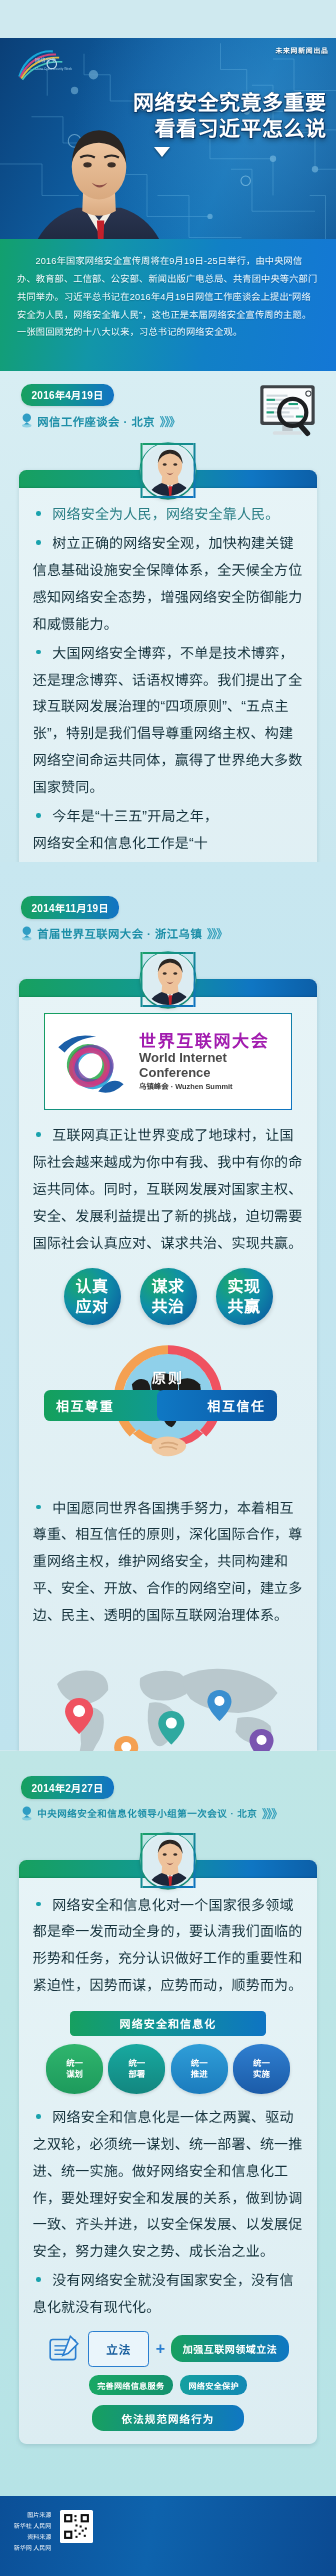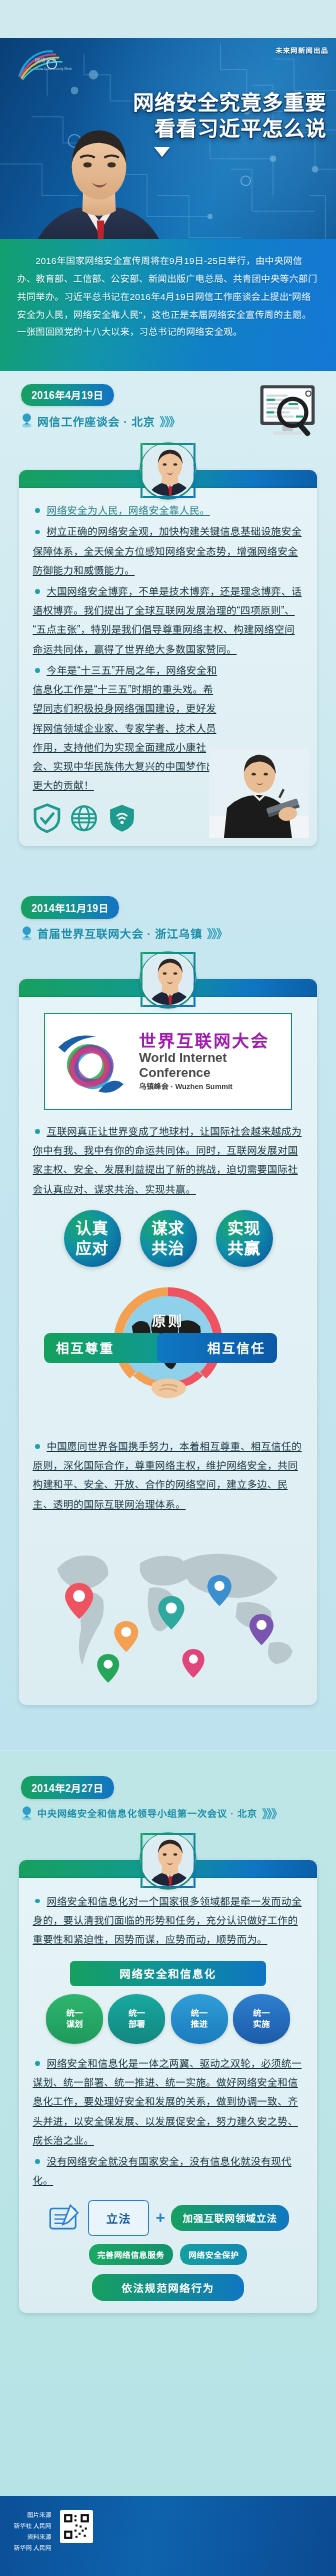--- a/index.html
+++ b/index.html
@@ -97,22 +97,22 @@
     border:2.1px solid; border-image:linear-gradient(135deg,#19a06a,#0d72c0) 1;
     background:#dff0f4; overflow:hidden;
     box-shadow:0 1.6px 4.2px rgba(0,0,0,.18);
   }
   .avatar-ring {
     position:absolute; left:50%; transform:translateX(-50%); top:-28px;
     width:58px; height:58px; border-radius:50%; pointer-events:none;
   }
   .bullets { margin-top:7.4px; }
   .bullet {
-    position:relative; color:#16333d; font-size:10px; line-height:1.92;
-    letter-spacing:0.2px; text-indent:1.4em; margin-bottom:2.1px;text-decoration:underline;
+    position:relative; color:#16333d; font-size:14px; line-height:1.92;
+    letter-spacing:0.2px; text-indent:1.4em; margin-bottom:2.1px;
   }
   .bullet::before {
     content:""; position:absolute; left:.25em; top:.72em;
     width:4.7px; height:4.7px; border-radius:50%; background:#19a2ad;
   }
   .bullet.first { color:#2b7f86; }
 
   
   .icon-trio { display:flex; gap:9.5px; margin-top:7.4px; }
   .icon-trio svg { width:28px; height:30.5px; }

